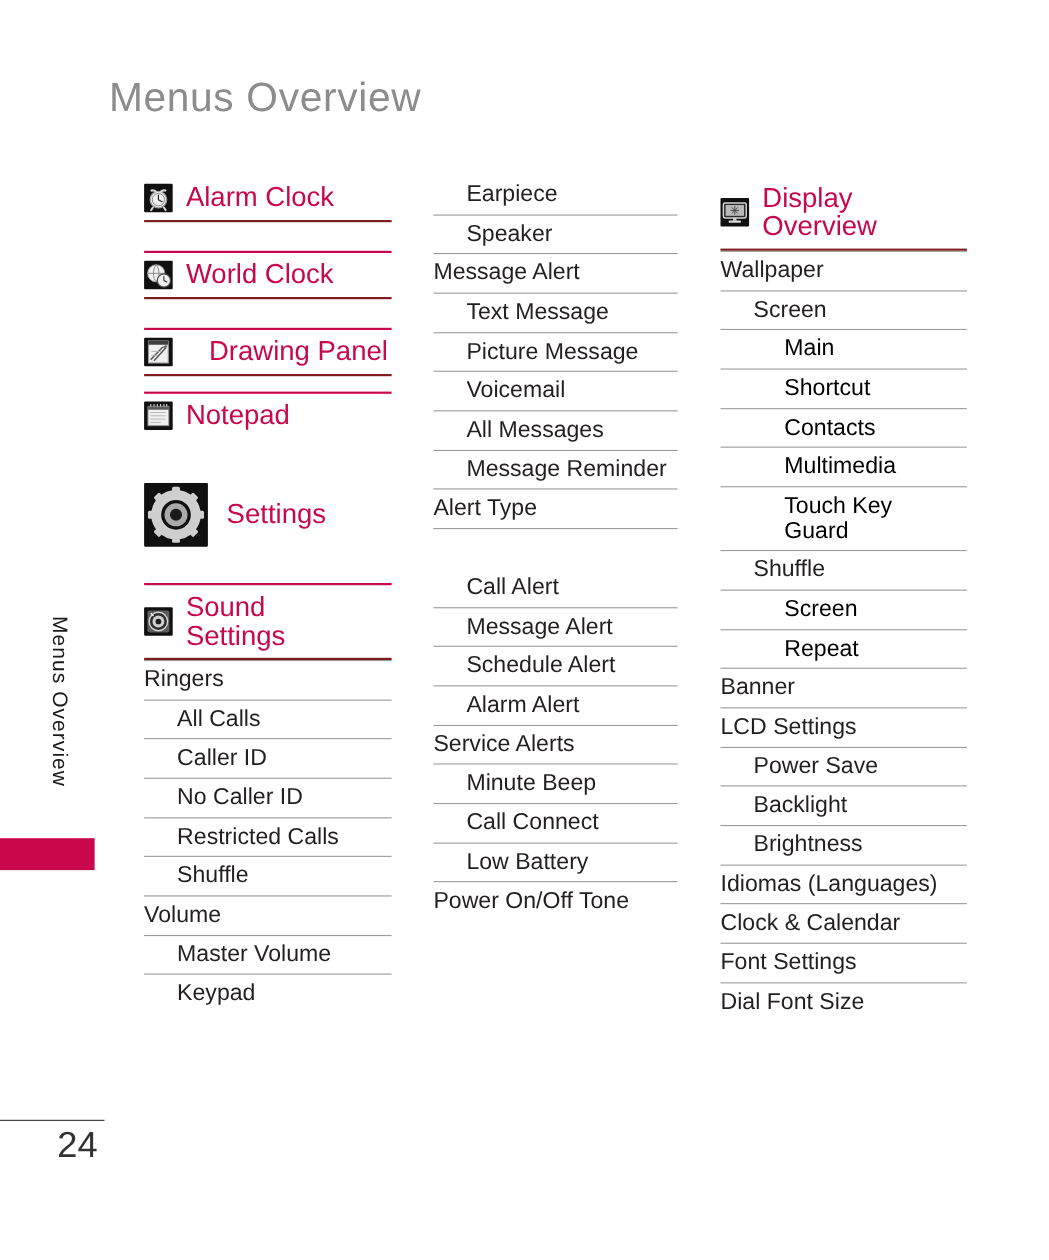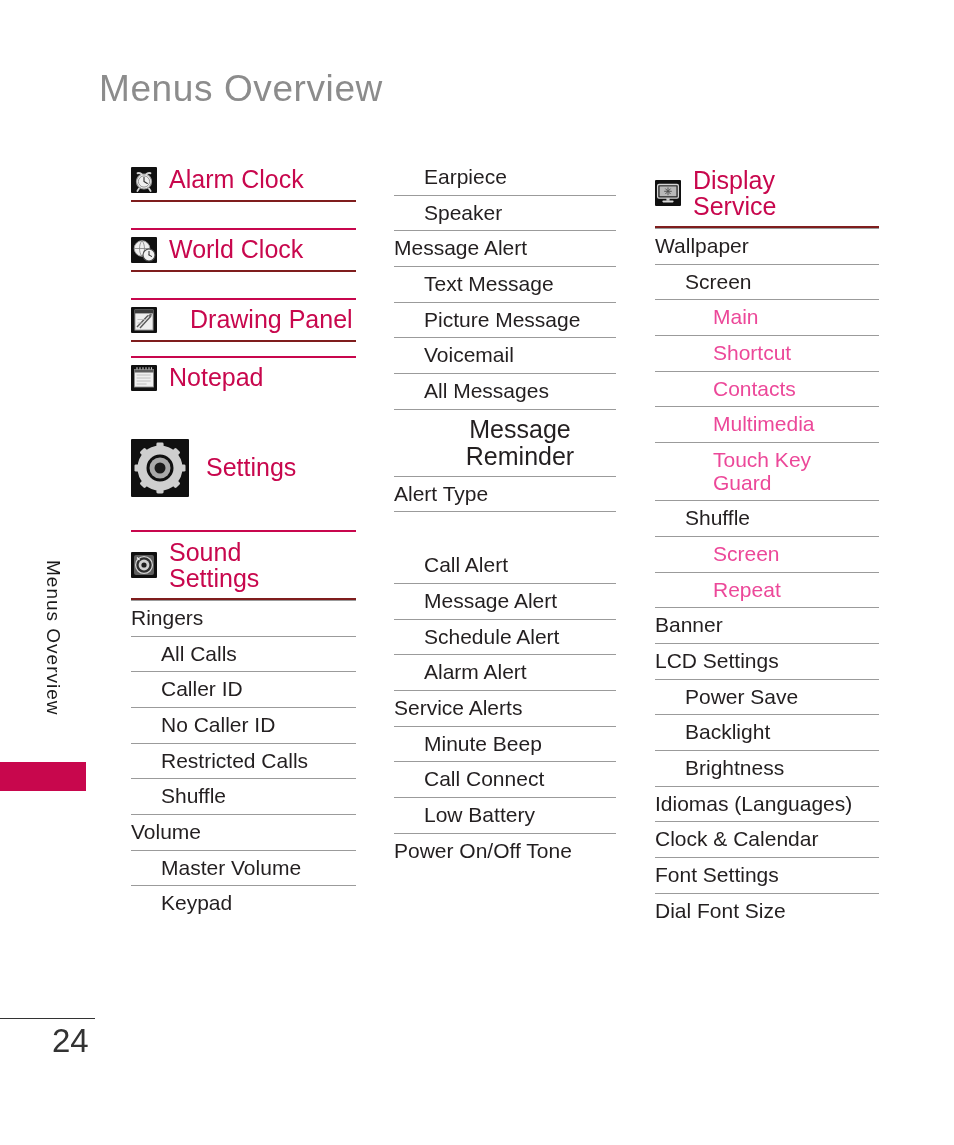--- a/index.html
+++ b/index.html
@@ -93,24 +93,24 @@
   }
   .lvl1 {
     padding: 6px 0 6px 30px;
     font-size: 21px;
     color: #231f20;
     min-height: 28px;
   }
   .lvl2 {
     padding: 6px 0 6px 58px;
     font-size: 21px;
-    color: #ec4899;
+    color: #000000;
     min-height: 28px;
   }
-  .small { font-size: 25px; text-align: center; }
+  .small { font-size: 21px; text-align: center; }
 
   
   .head {
     border-top: 2px solid #c8074d;
     padding: 7px 0 7px 0;
     color: #c8074d;
     font-size: 25px;
     align-items: center;
     min-height: 34px;
   }
@@ -330,21 +330,21 @@
       <span class="icon sm">
         <svg width="26" height="26" viewBox="0 0 26 26">
         <rect x="2.6" y="4.5" width="20.8" height="13.6" rx="1.4" fill="#2a2a2a" stroke="#d4d4d4" stroke-width="1.3"></rect>
         <rect x="4.6" y="6.4" width="16.8" height="9.8" fill="#b9b9b9"></rect>
         <path d="M13 7.4v7.8M9.2 11.3h7.6M10.4 8.6l5.2 5.4M15.6 8.6l-5.2 5.4" stroke="#4d4d4d" stroke-width="0.9"></path>
         <rect x="11.4" y="18.1" width="3.2" height="2.6" fill="#cdcdcd"></rect>
         <rect x="7.4" y="20.5" width="11.2" height="1.9" rx="0.8" fill="#dadada"></rect>
       </svg>
       </span>
       <span class="label" style="white-space: pre-line;">Display
-Service</span>
+Overview</span>
     </div>
     <div class="row lvl0">
       <span style="white-space: pre-line; line-height: 1.08;">Wallpaper</span>
     </div>
     <div class="row lvl1">
       <span style="white-space: pre-line; line-height: 1.08;">Screen</span>
     </div>
     <div class="row lvl2">
       <span style="white-space: pre-line; line-height: 1.08;">Main</span>
     </div>

